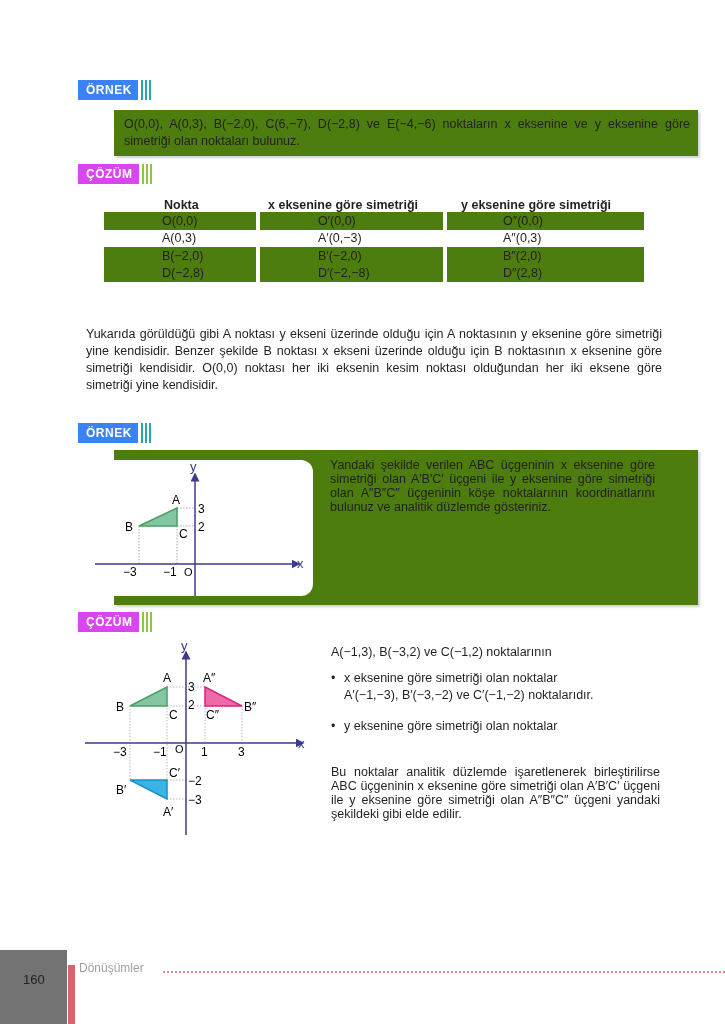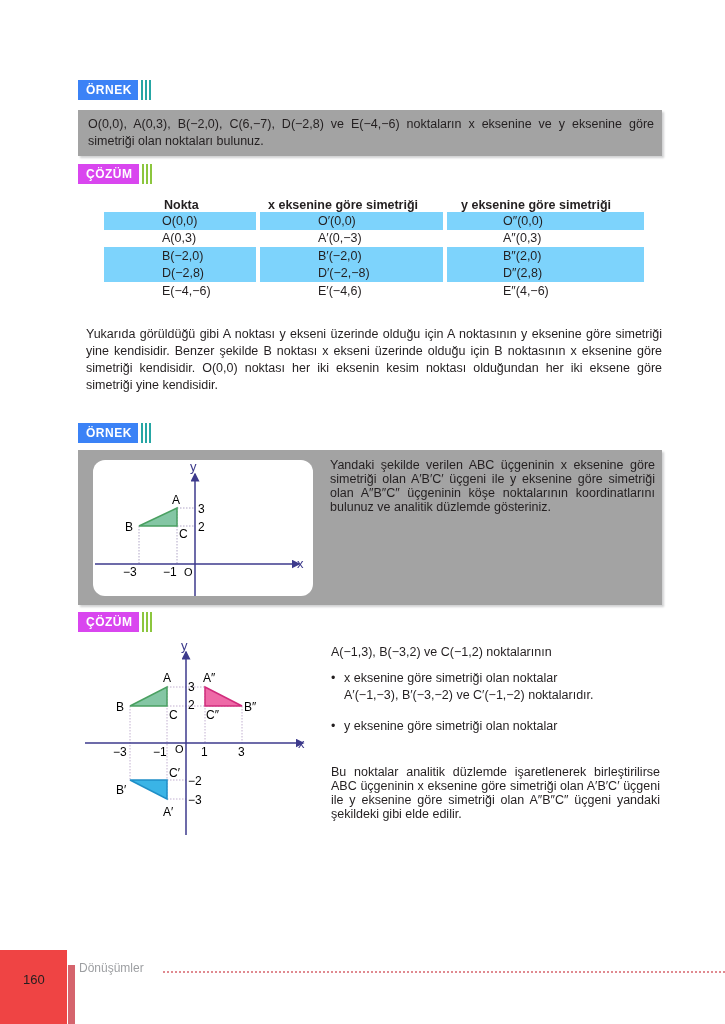--- a/index.html
+++ b/index.html
@@ -8,43 +8,43 @@
   .abs { position: absolute; }
   .tag { position: absolute; height: 20px; display: flex; align-items: center; }
   .tag .lbl { height: 20px; padding: 0 6px 0 8px; color: #fff; font-weight: bold; font-size: 12px; letter-spacing: 0.5px; display: flex; align-items: center; }
   .tag .bars { display: flex; height: 20px; margin-left: 3px; }
   .tag .bars span { width: 2px; height: 20px; margin-right: 2px; }
   .tag.ornek .lbl { background: #3b82f6; }
   .tag.ornek .bars span { background: #26a6a4; }
   .tag.cozum .lbl { background: #d946ef; }
   .tag.cozum .bars span { background: #8cc63e; }
 
-  .qbox { position: absolute; background: #a3a3a3; box-shadow: 2px 2px 2px #d0d1d2; }
+  .qbox { position: absolute; background: #4d7c0f; box-shadow: 2px 2px 2px #d0d1d2; margin-left: 36px; }
   .qtext { font-size: 12.5px; line-height: 17px; color: #231f20; }
 
   table.sym { position: absolute; left: 100px; top: 192px; border-collapse: separate; border-spacing: 4px 0; font-size: 12.5px; }
   table.sym th { font-weight: bold; height: 20px; text-align: left; padding: 0; vertical-align: bottom; font-size: 12.5px; }
   table.sym td { height: 17.5px; padding: 0; }
-  table.sym tr.band td { background: #7dd3fc; }
+  table.sym tr.band td { background: #4d7c0f; }
   .c1 { width: 152px; padding-left: 58px !important; }
   .c2 { width: 183px; padding-left: 58px !important; }
   .c3 { width: 197px; padding-left: 56px !important; }
   th.c1 { padding-left: 60px !important; }
   th.c2 { padding-left: 8px !important; }
   th.c3 { padding-left: 14px !important; }
 
   .para { position: absolute; left: 86px; top: 326px; width: 576px; font-size: 12.5px; line-height: 17px; text-align: justify; }
 
   .inner-white { position: absolute; background: #fff; border-radius: 12px; }
   .rtext { position: absolute; font-size: 12.5px; line-height: 14px; text-align: justify; }
   .bullet { position: absolute; font-size: 12.5px; line-height: 17px; }
   .bullet .dot { position: absolute; left: 0; top: 0; }
   .bullet .body { padding-left: 13px; }
 
-  .footer-num { position: absolute; left: 0; top: 950px; width: 67px; height: 74px; background: #ef4444; }
+  .footer-num { position: absolute; left: 0; top: 950px; width: 67px; height: 74px; background: #737373; }
   .footer-num span { position: absolute; left: 23px; top: 22px; font-size: 13px; color: #231f20; }
   .footer-bar { position: absolute; left: 68px; top: 965px; width: 7px; height: 59px; background: #d5646d; }
   .footer-title { position: absolute; left: 79px; top: 961px; font-size: 12px; color: #9d9fa2; }
   .footer-dots { position: absolute; left: 163px; top: 971px; width: 562px; border-top: 2px dotted #e08a90; }
   svg text { font-family: "Liberation Sans", sans-serif; }
 </style>
 </head>
 <body>
 
 <div class="tag ornek" style="left:78px; top:80px;">
@@ -90,25 +90,20 @@
     </tr>
     <tr class="band">
       <td class="c1">B(−2,0)</td>
       <td class="c2">B′(−2,0)</td>
       <td class="c3">B″(2,0)</td>
     </tr>
     <tr class="band">
       <td class="c1">D(−2,8)</td>
       <td class="c2">D′(−2,−8)</td>
       <td class="c3">D″(2,8)</td>
-    </tr>
-    <tr>
-      <td class="c1">E(−4,−6)</td>
-      <td class="c2">E′(−4,6)</td>
-      <td class="c3">E″(4,−6)</td>
     </tr>
   </tbody>
 </table>
 
 <div class="para">Yukarıda görüldüğü gibi A noktası y ekseni üzerinde olduğu için A noktasının y eksenine göre simetriği yine kendisidir. Benzer şekilde B noktası x ekseni üzerinde olduğu için B noktasının x eksenine göre simetriği kendisidir. O(0,0) noktası her iki eksenin kesim noktası olduğundan her iki eksene göre simetriği yine kendisidir.</div>
 
 <div class="tag ornek" style="left:78px; top:423px;">
   <div class="lbl">ÖRNEK</div>
   <div class="bars">
       <span></span>

